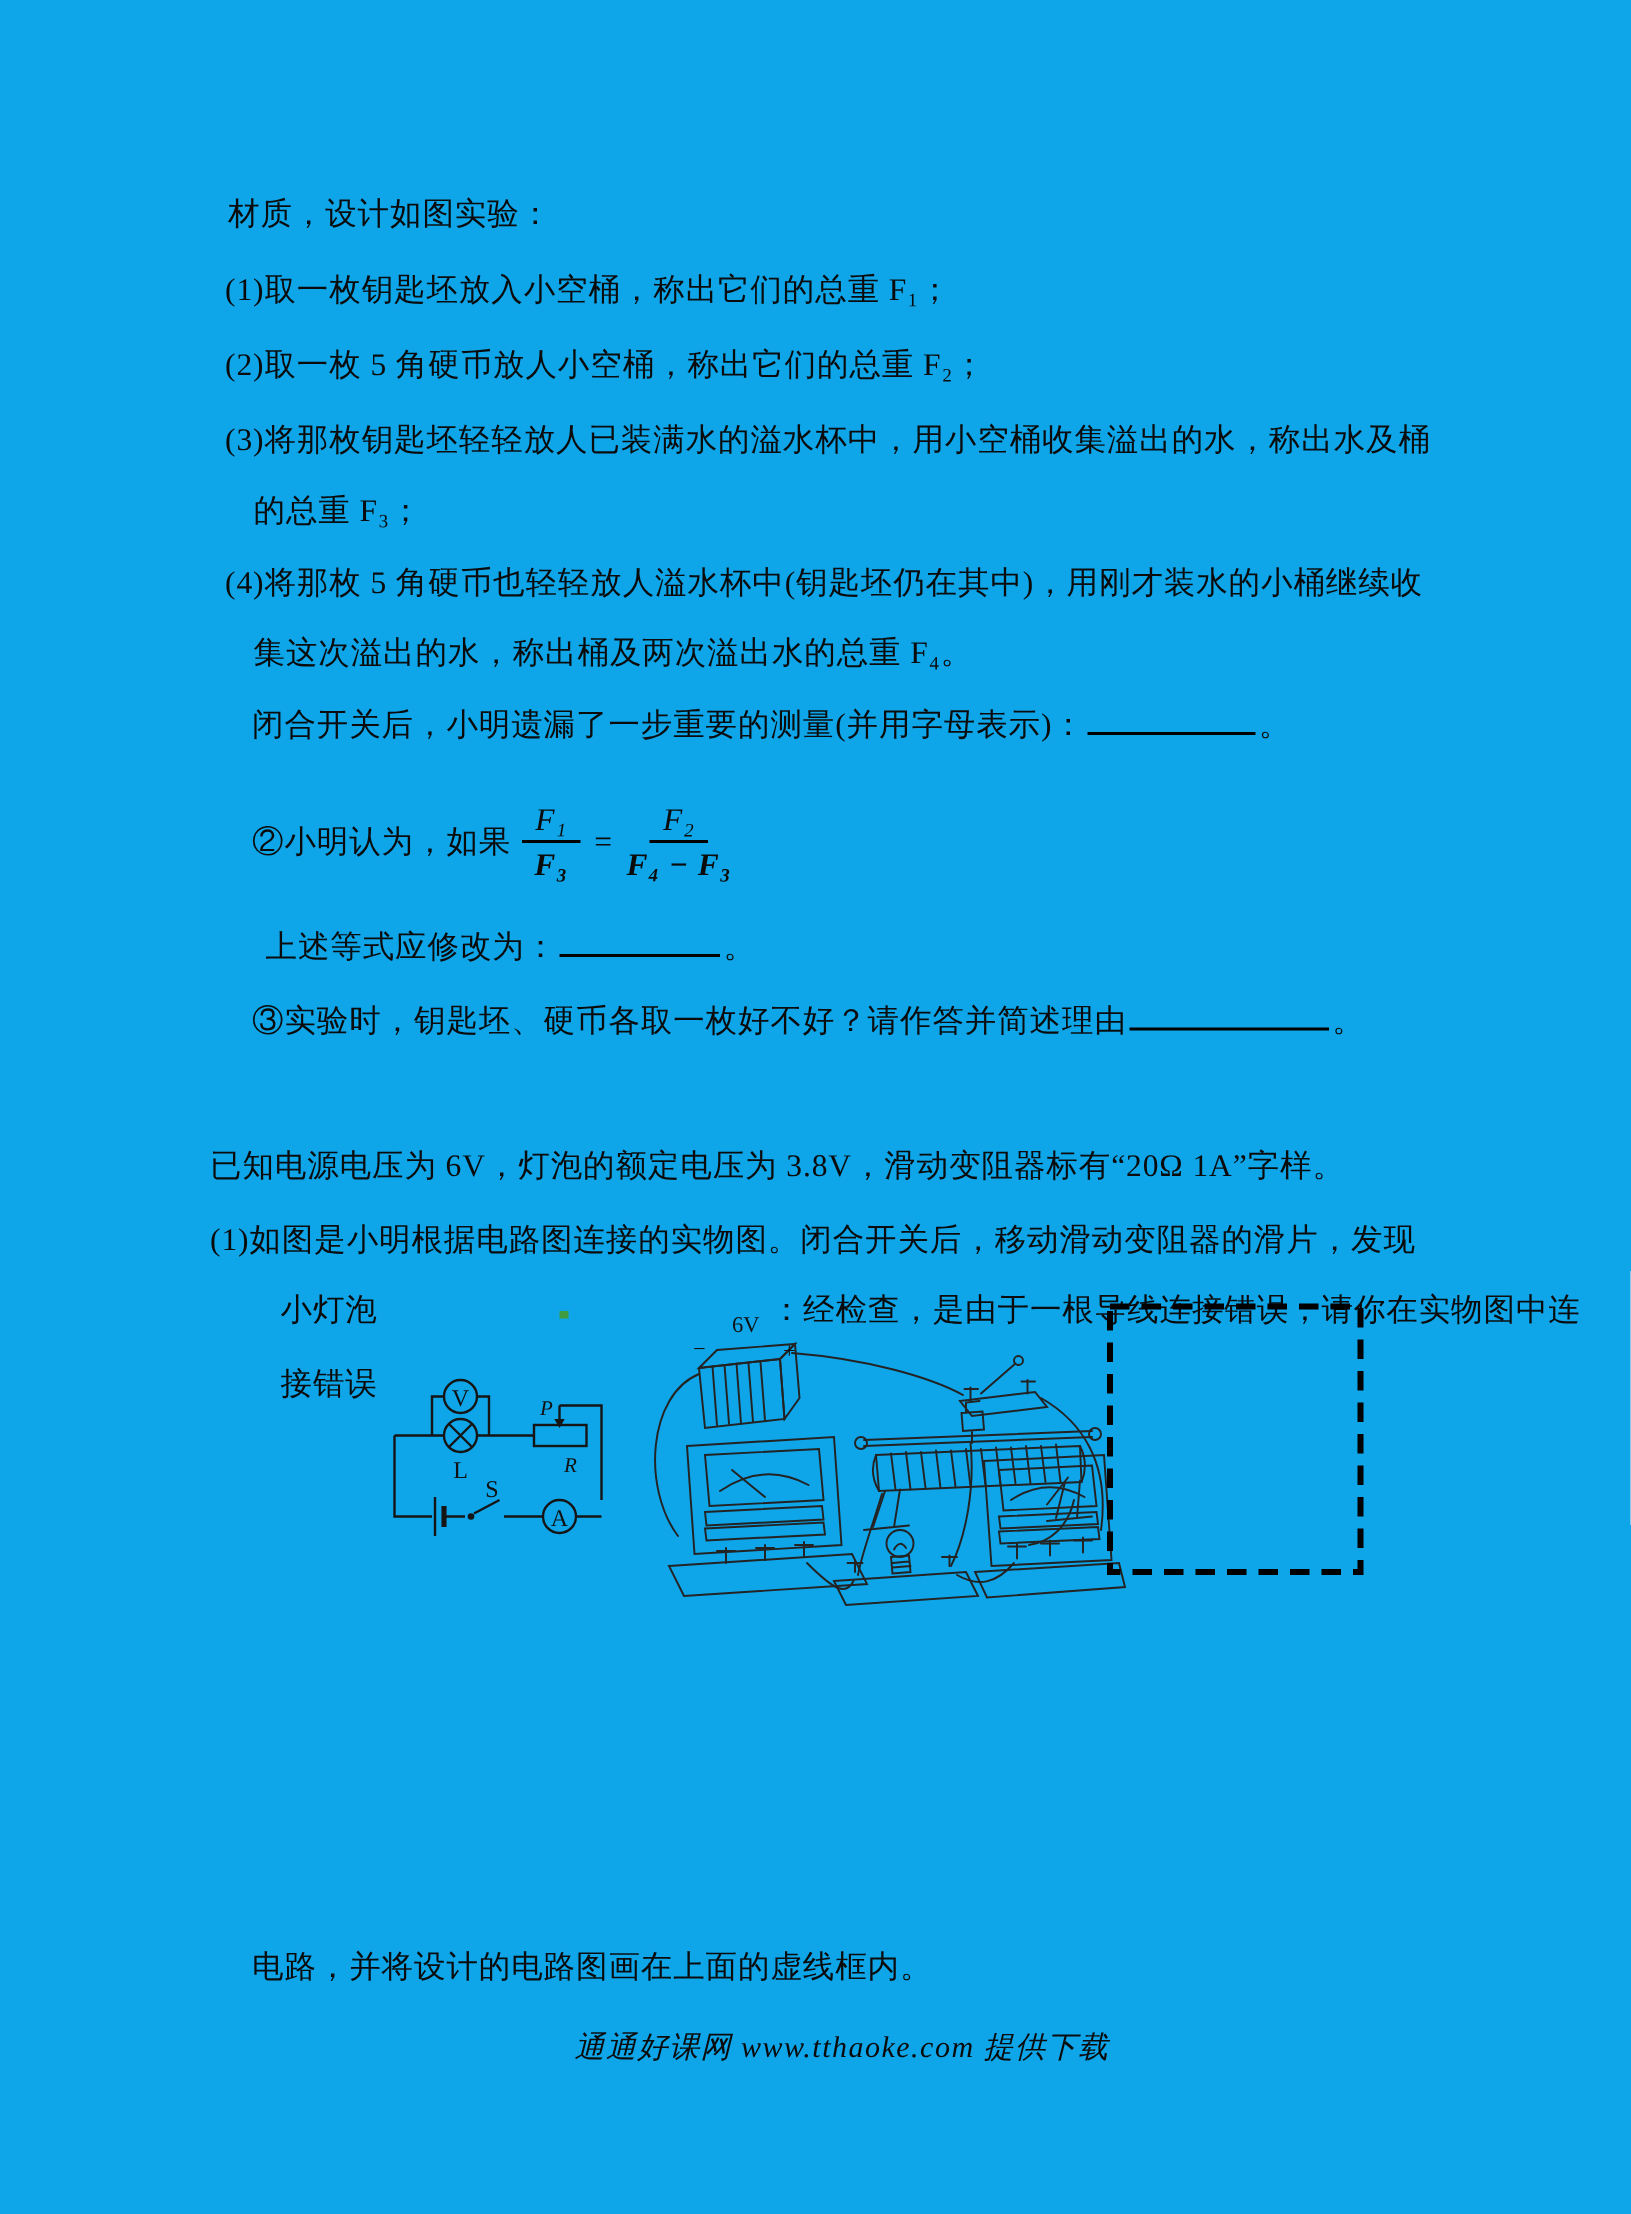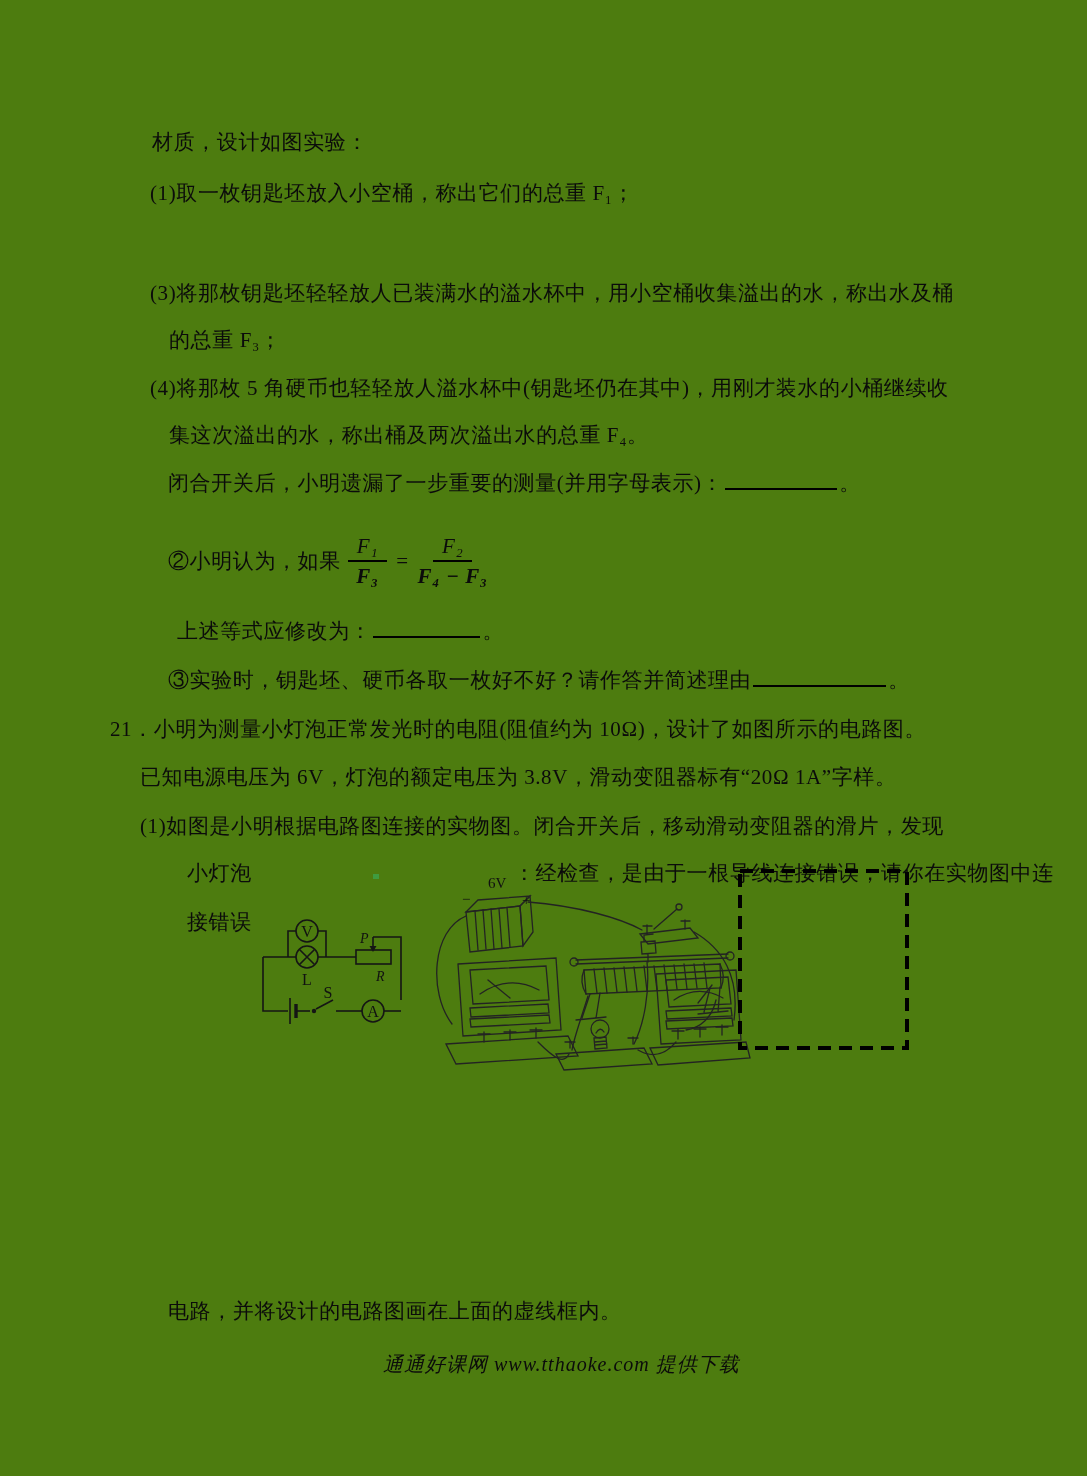--- a/index.html
+++ b/index.html
@@ -1,18 +1,18 @@
 <!DOCTYPE html>
 <html><head>
 <meta charset="utf-8">
 <style>
   html,body{margin:0;padding:0;background:#e8e8e8;}
   .page{
     position:relative; width:1087px; height:1476px; margin:0 auto;
-    background:#4d7c0f; color:#0b0b0b; overflow:hidden;
+    background:#0ea5e9; color:#0b0b0b; overflow:hidden;
     font-family:"Liberation Serif","DejaVu Serif",serif;
   }
   .ln{
     position:absolute; font-size:21px; letter-spacing:.6px;
     white-space:nowrap; line-height:25px; color:#0b0b0b;
   }
   .blank{
     display:inline-block; height:3px; border-bottom:2px solid #000;
     vertical-align:baseline; margin:0 2px;
   }
@@ -34,20 +34,21 @@
   .stray{position:absolute; width:6px; height:5px; background:#3f9b3f;}
   .footer{position:absolute; font-size:20px; letter-spacing:1px; white-space:nowrap;font-style:italic;}
 </style>
 </head>
 <body>
 
 <div class="page">
 
   <div class="ln" style="left:152px;top:130px">材质，设计如图实验：</div>
   <div class="ln" style="left:150px;top:181px">(1)取一枚钥匙坯放入小空桶，称出它们的总重 F₁；</div>
+  <div class="ln" style="left:150px;top:231px">(2)取一枚 5 角硬币放人小空桶，称出它们的总重 F₂；</div>
   <div class="ln" style="left:150px;top:281px">(3)将那枚钥匙坯轻轻放人已装满水的溢水杯中，用小空桶收集溢出的水，称出水及桶</div>
   <div class="ln" style="left:169px;top:328px">的总重 F₃；</div>
   <div class="ln" style="left:150px;top:376px">(4)将那枚 5 角硬币也轻轻放人溢水杯中(钥匙坯仍在其中)，用刚才装水的小桶继续收</div>
   <div class="ln" style="left:169px;top:423px">集这次溢出的水，称出桶及两次溢出水的总重 F₄。</div>
 
   <div class="ln" style="left:168px;top:471px">
     <span>闭合开关后，小明遗漏了一步重要的测量(并用字母表示)：</span><span class="blank w112"></span><span>。</span>
   </div>
 
   <div class="ln formula-line" style="left:168px;top:525px">
@@ -64,23 +65,20 @@
   </div>
 
   <div class="ln" style="left:177px;top:619px">
     <span>上述等式应修改为：</span><span class="blank w107"></span><span>。</span>
   </div>
 
   <div class="ln" style="left:168px;top:668px">
     <span>③实验时，钥匙坯、硬币各取一枚好不好？请作答并简述理由</span><span class="blank w133"></span><span>。</span>
   </div>
 
-  <div class="ln" style="left:110px;top:717px">
-    <span>21．</span><span>小明为测量小灯泡正常发光时的电阻(阻值约为 10Ω)，设计了如图所示的电路图。</span>
-  </div>
   <div class="ln" style="left:140px;top:765px">已知电源电压为 6V，灯泡的额定电压为 3.8V，滑动变阻器标有“20Ω 1A”字样。</div>
   <div class="ln" style="left:140px;top:814px">(1)如图是小明根据电路图连接的实物图。闭合开关后，移动滑动变阻器的滑片，发现</div>
 
   <div class="ln" style="left:187px;top:861px">
     <span>小灯泡</span><span class="gap262"></span><span>：经检查，是由于一根导线连接错误，请你在实物图中连</span>
   </div>
   <div class="stray" style="left:373px;top:874px"></div>
   <div class="ln" style="left:187px;top:910px">接错误</div>
 
   <svg class="diagram schematic" style="left:248px;top:898px" width="175" height="140" viewBox="0 0 175 140">

